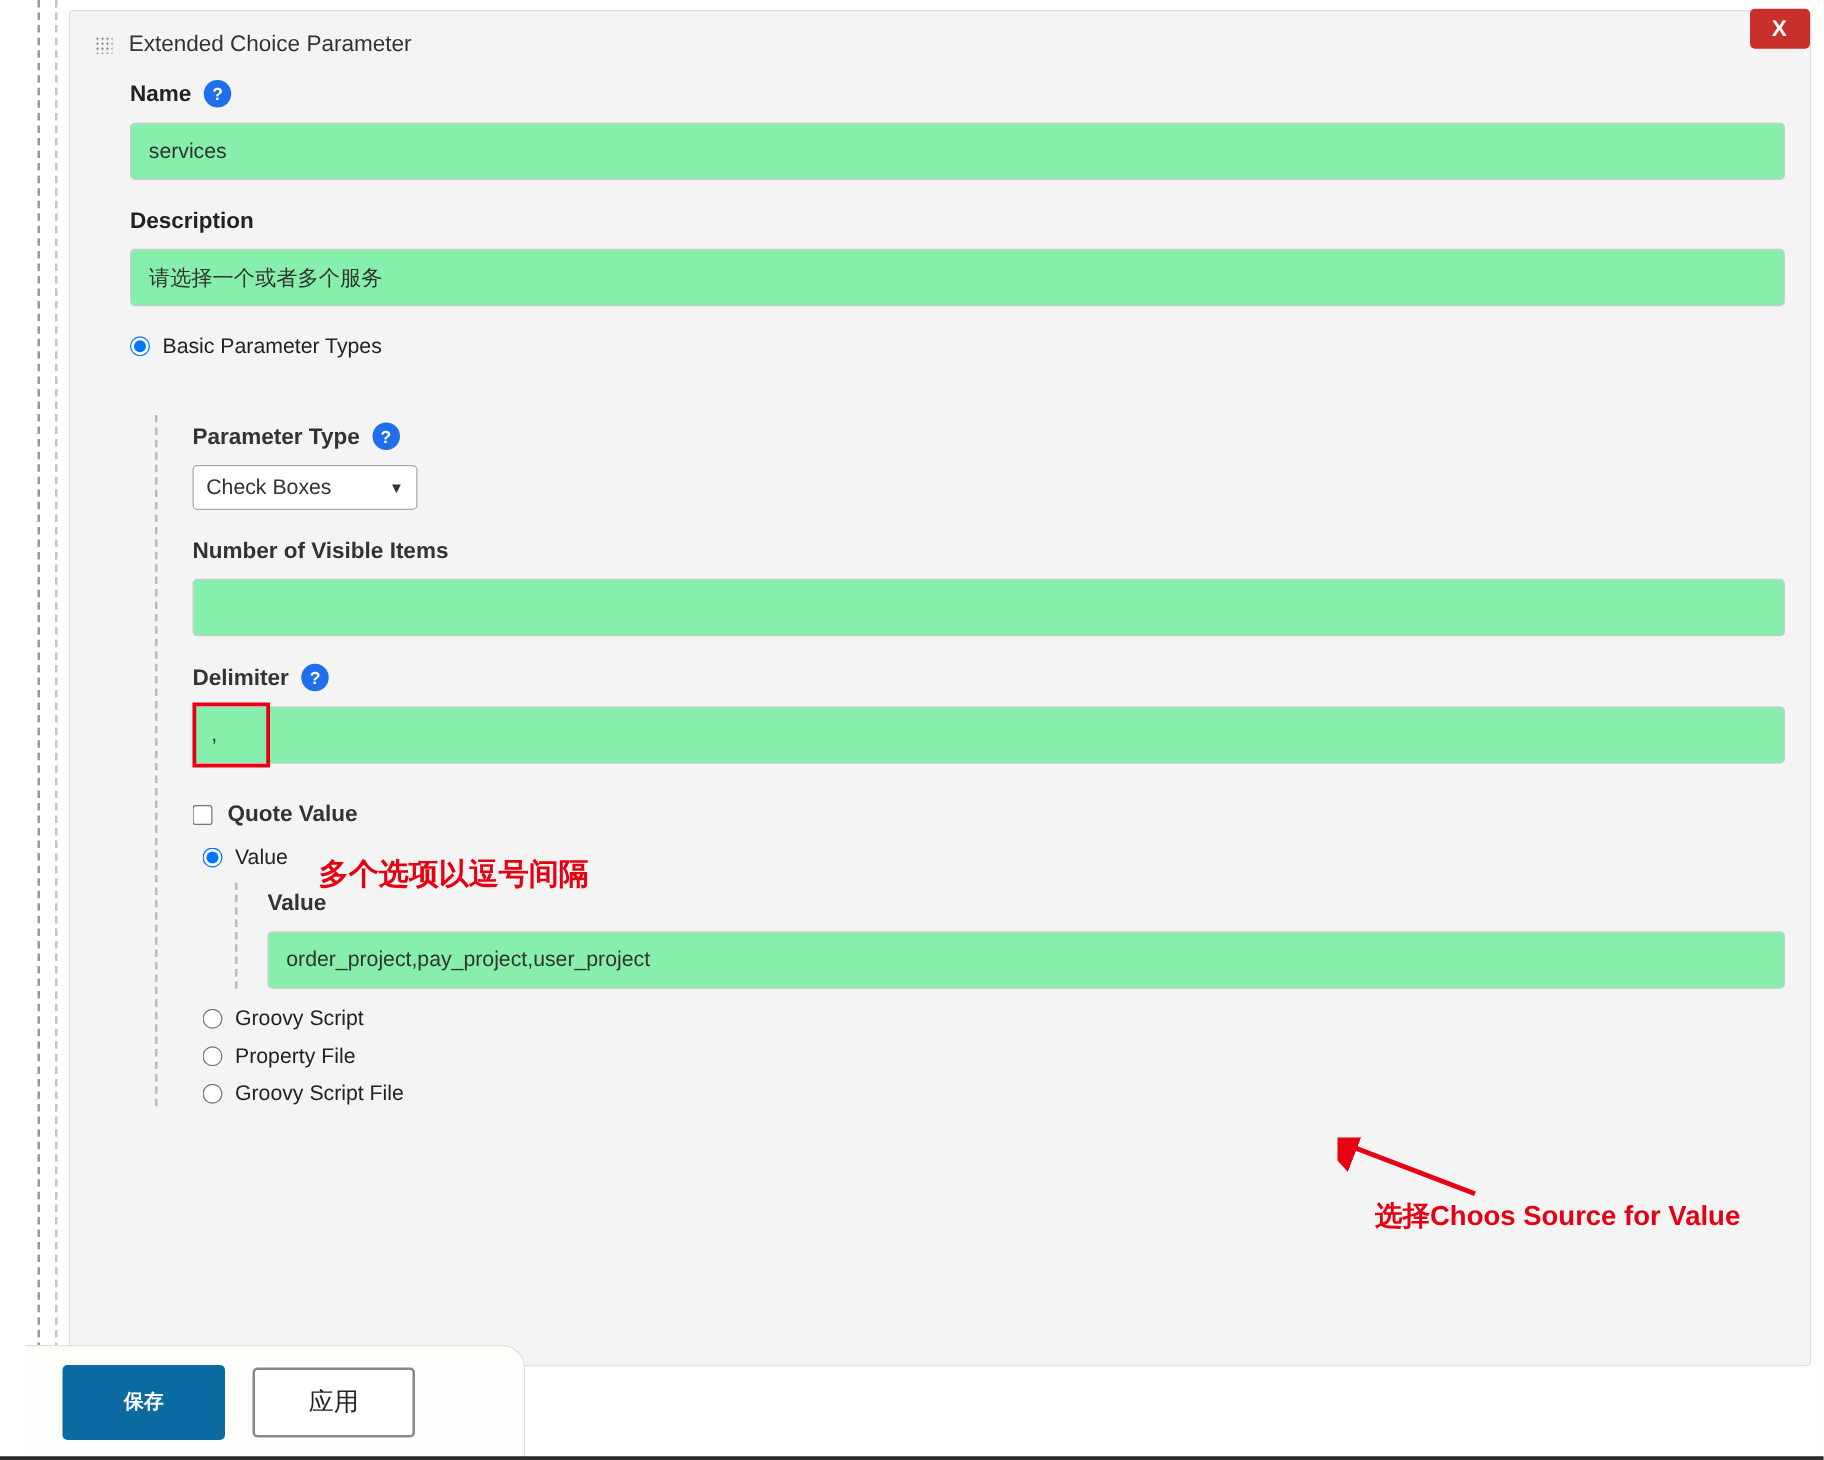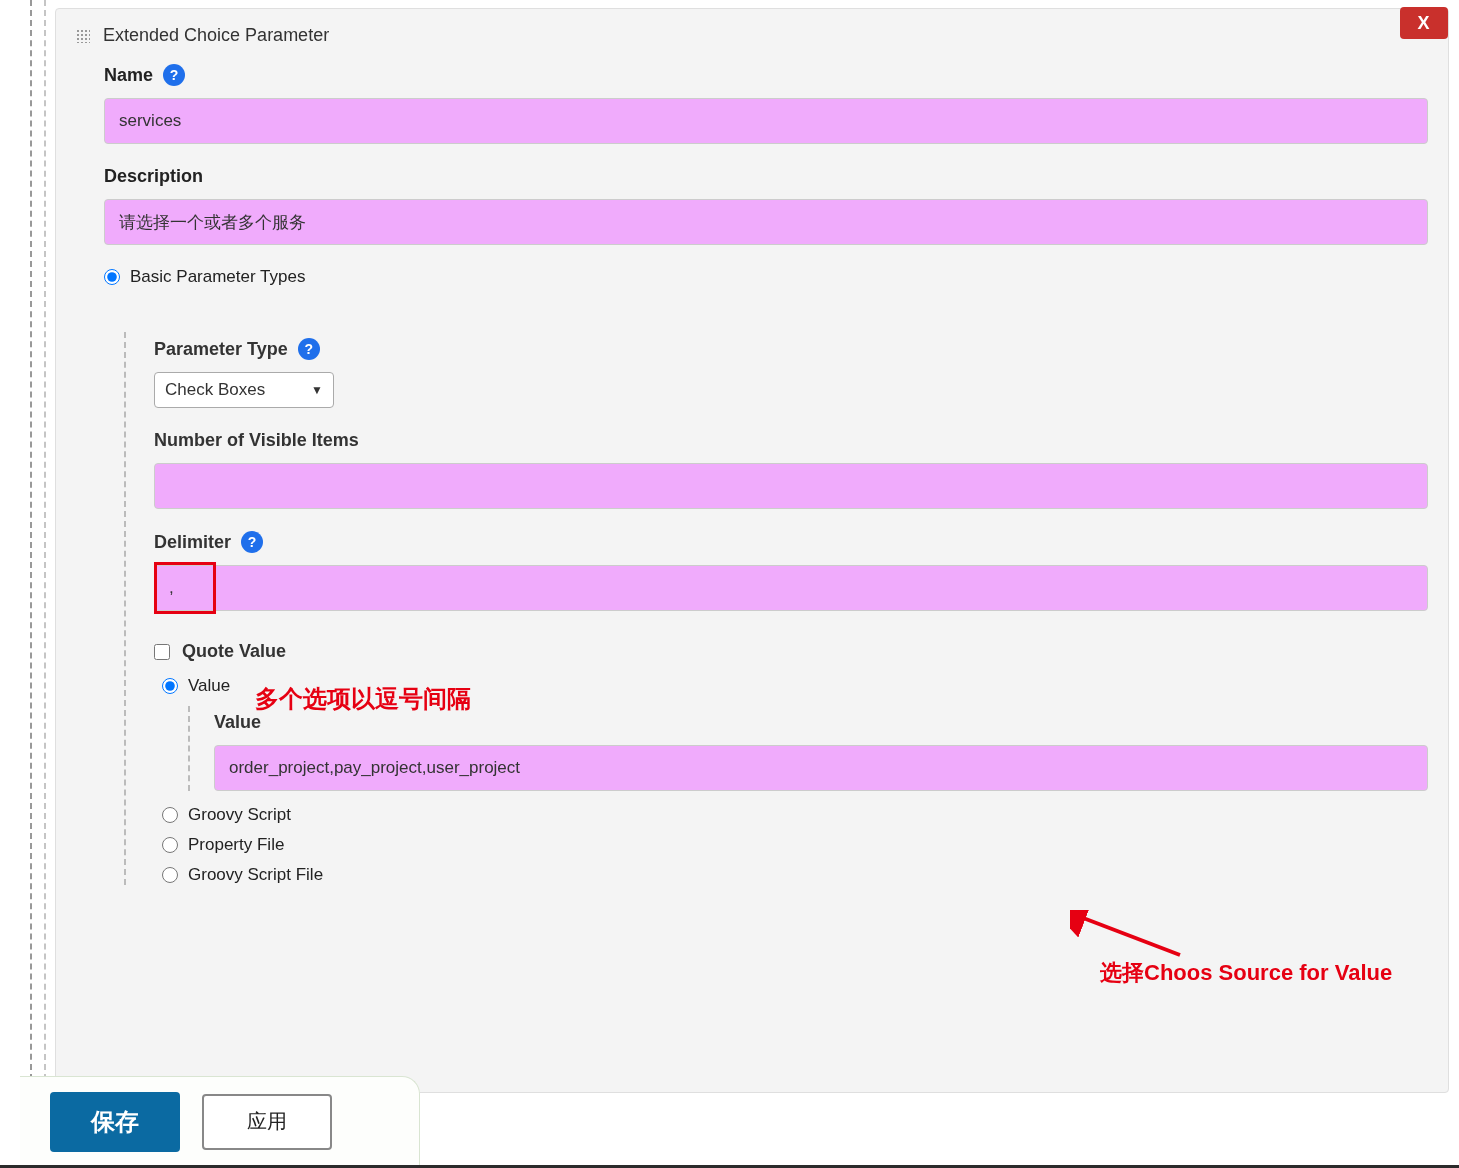--- a/index.html
+++ b/index.html
@@ -67,21 +67,21 @@
   border-radius: 50%;
   font-size: 14px; font-weight: 700;
 }
 input[type="text"].form-input, .form-input {
   width: 100%;
   height: 46px;
   padding: 0 14px;
   font-size: 17px;
   border: 1px solid #ccc;
   border-radius: 4px;
-  background: #f0abfc;
+  background: #86efac;
   color: #333;
 }
 .form-input.focused {
   border: 2px solid #5b9dd9;
   outline: none;
 }
 .gap { height: 22px; }
 .gap-sm { height: 14px; }
 .radio-row { display: flex; align-items: center; gap: 10px; font-size: 17px; color: #222; margin-bottom: 10px; }
 .radio-row.bold span.rlabel { font-weight: 500; }
@@ -136,21 +136,21 @@
   border: 1px solid #d9e5d2;
   border-bottom: 2px solid #333;
   border-left: none;
   border-radius: 0 18px 0 0;
   display: flex; align-items: center; gap: 22px;
   padding-left: 30px;
 }
 .btn-primary {
   background: #0b6aa2; color: #fff;
   border: none; height: 60px; width: 130px;
-  font-size: 24px; font-weight: 600;
+  font-size: 16px; font-weight: 600;
   border-radius: 4px; cursor: pointer;
 }
 .btn-secondary {
   background: #fff; color: #222;
   border: 2px solid #888; height: 56px; width: 130px;
   font-size: 20px; font-weight: 500;
   border-radius: 4px; cursor: pointer;
 }
 .right-btns {
   position: absolute;

